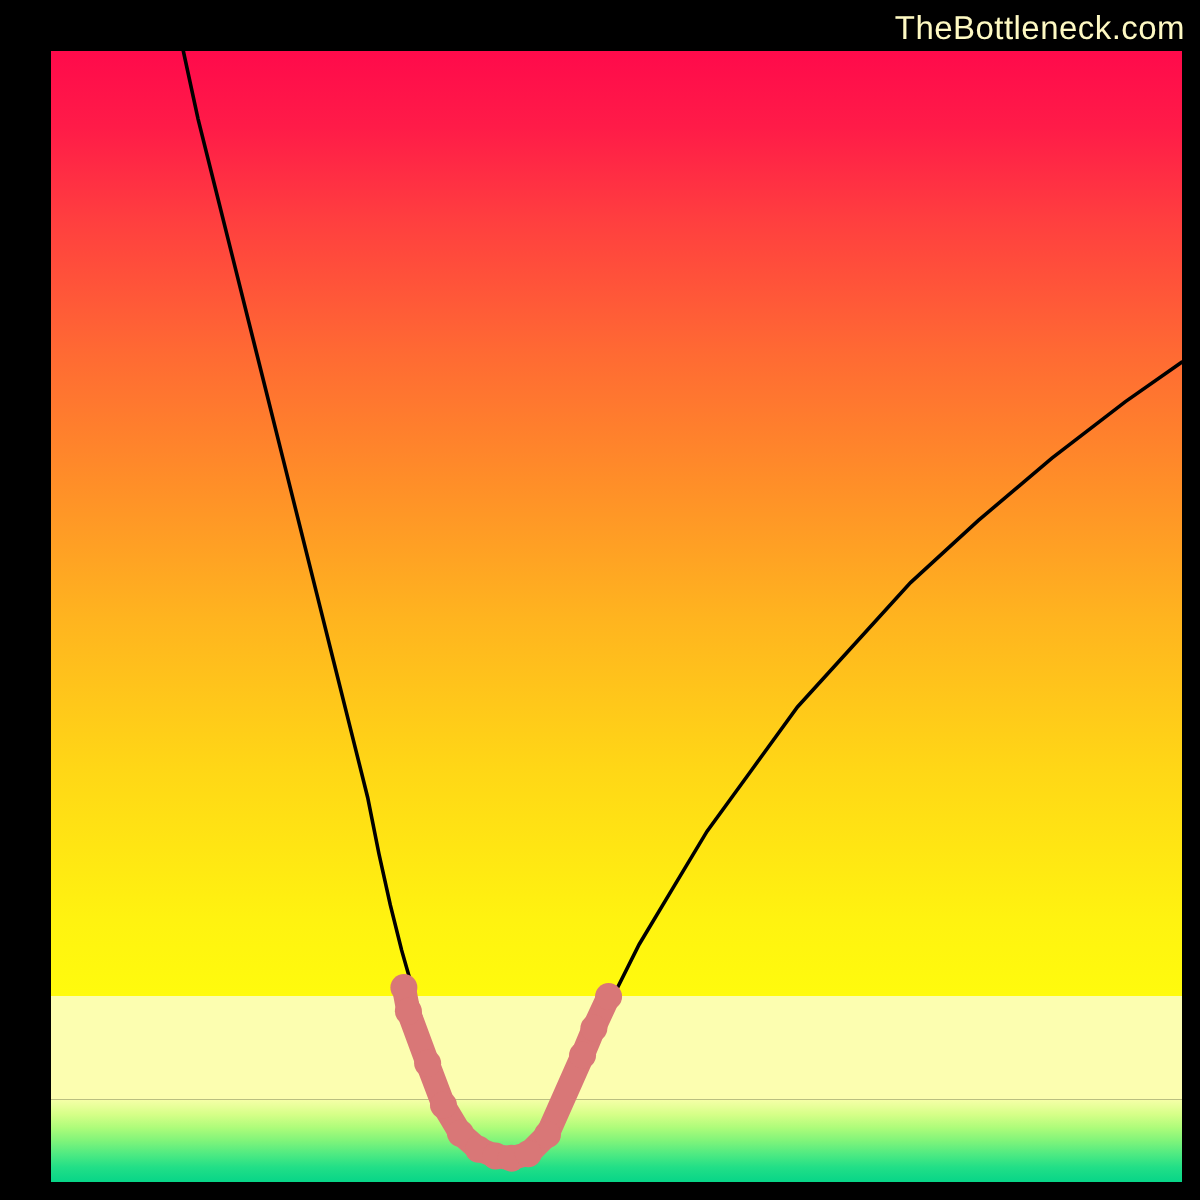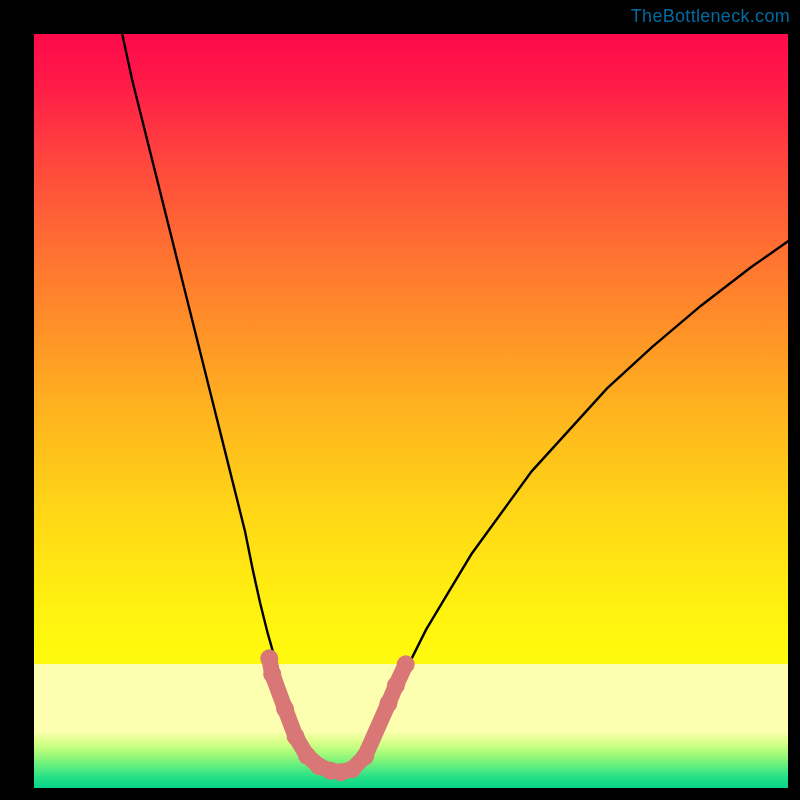--- a/index.html
+++ b/index.html
@@ -76,22 +76,22 @@
     position: absolute;
     left: 0;
     top: 0;
     width: 100%;
     height: 100%;
   }
   .watermark {
     position: absolute;
     top: 6px;
     right: 10px;
-    color: #0369a1;
-    font-size: 18px;
+    color: #fef9c3;
+    font-size: 22px;
     letter-spacing: 0.3px;
     font-weight: 500;
     text-align: center;
   }
 </style>
 </head>
 <body>
 
 <div class="frame">
 

